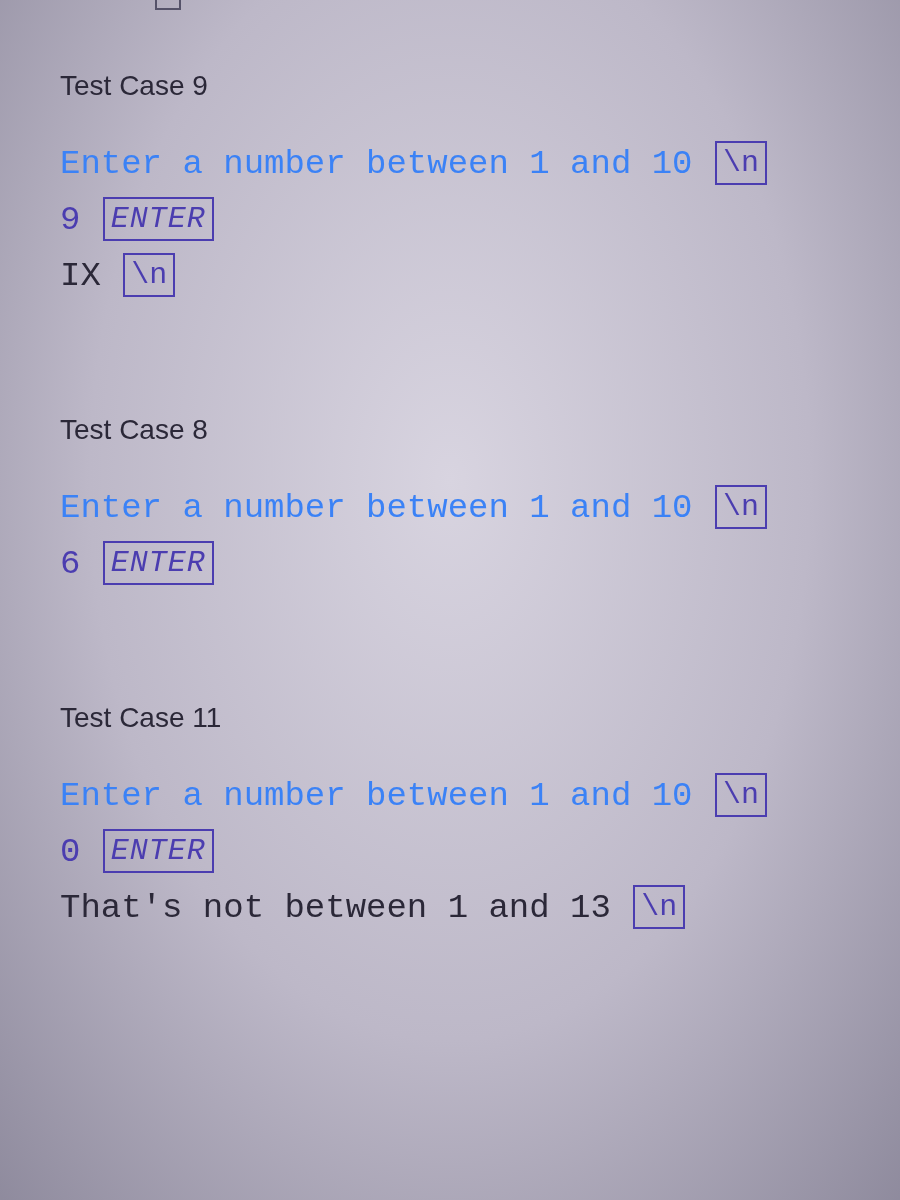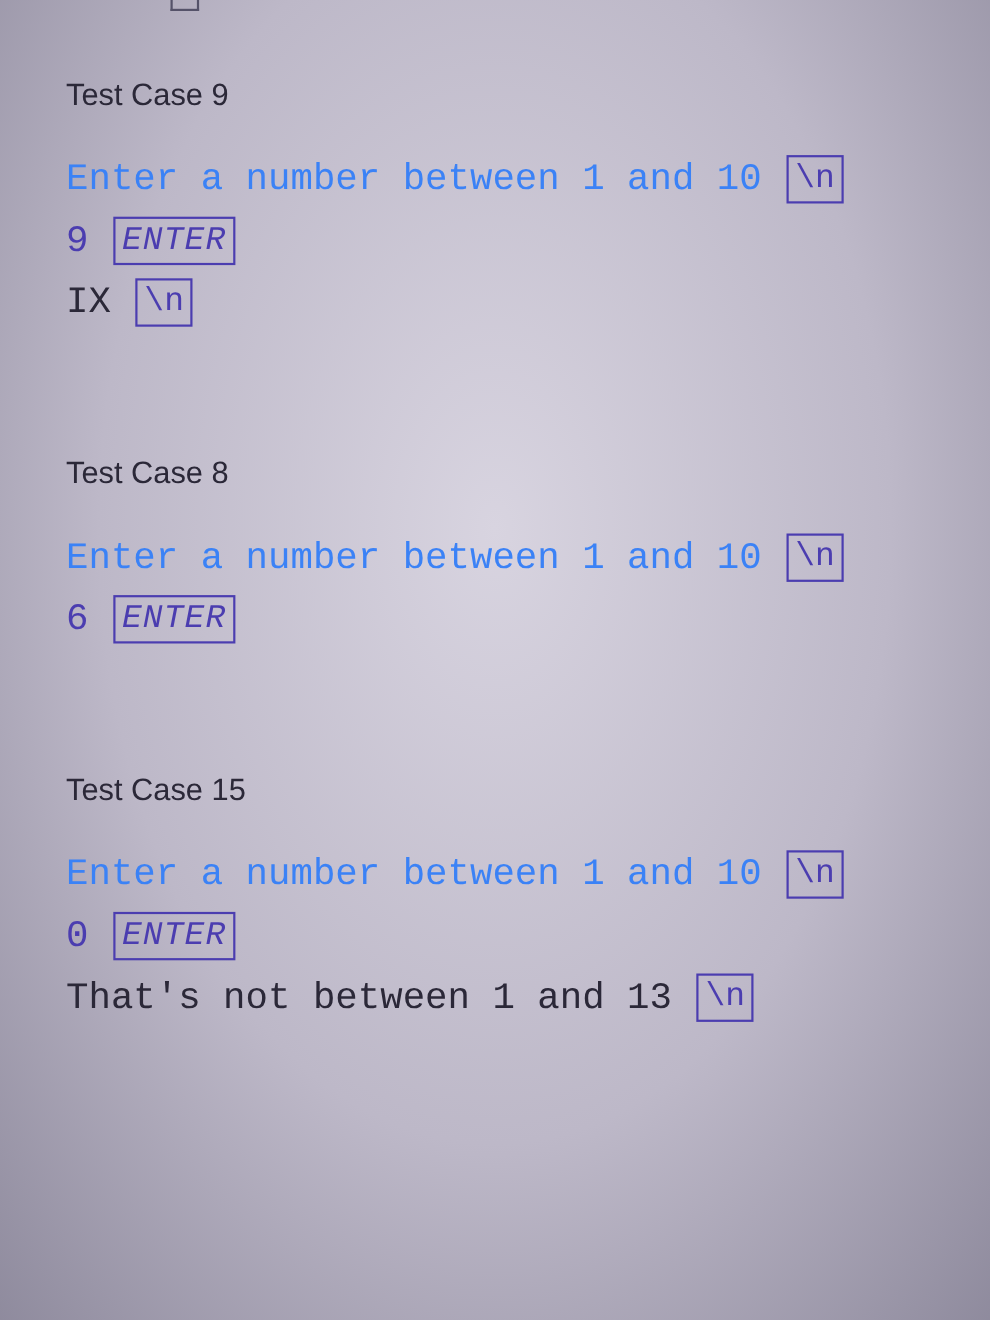--- a/index.html
+++ b/index.html
@@ -99,21 +99,21 @@
       <span class="prompt-text">Enter a number between 1 and 10</span>
       <span class="badge badge-newline">\n</span>
     </div>
     <div class="line">
       <span class="input-text">6</span>
       <span class="badge badge-enter">ENTER</span>
     </div>
   </div>
 
   <div class="testcase">
-    <div class="tc-title">Test Case 15</div>
+    <div class="tc-title">Test Case 11</div>
     <div class="line">
       <span class="prompt-text">Enter a number between 1 and 10</span>
       <span class="badge badge-newline">\n</span>
     </div>
     <div class="line">
       <span class="input-text">0</span>
       <span class="badge badge-enter">ENTER</span>
     </div>
     <div class="line">
       <span class="output-text">That's not between 1 and 13</span>

